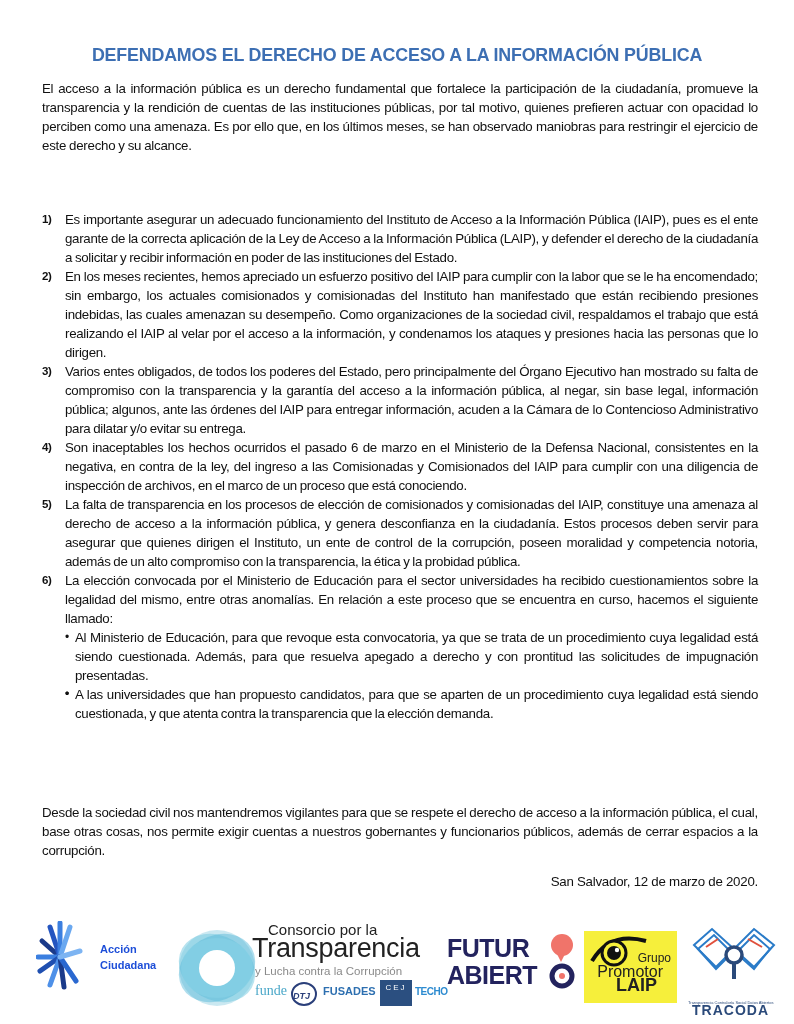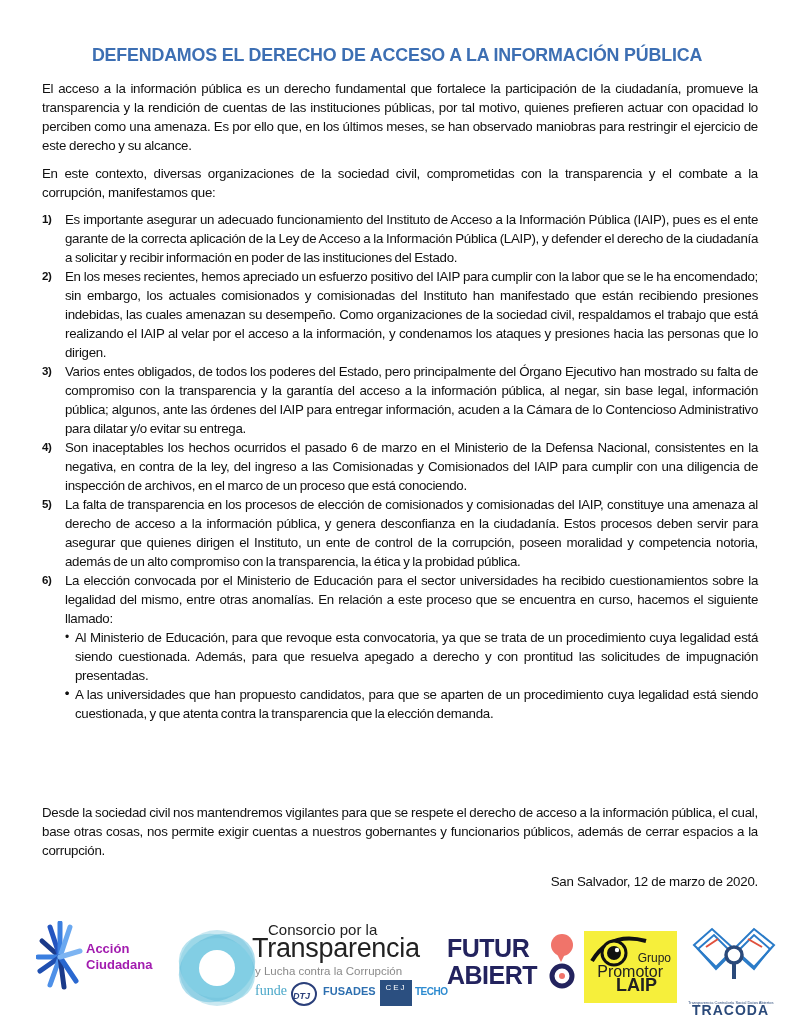--- a/index.html
+++ b/index.html
@@ -34,21 +34,21 @@
     .sub-bullet { position: absolute; left: 0; top: 0; font-size: 12px; }
     .closing { top: 803px; }
     .signature {
       position: absolute; right: 36px; top: 874px; font-size: 13.3px;
       letter-spacing: -0.25px;
     }
     
     .logos { position: absolute; left: 0; top: 905px; width: 794px; height: 119px; }
     .logo { position: absolute; }
     .accion { left: 40px; top: 20px; width: 135px; height: 72px; }
-    .accion-text { position: absolute; left: 46px; top: 16px; font-family: "Liberation Sans", sans-serif; font-weight: bold; font-size: 13px; line-height: 16px; color: #a21caf; }
+    .accion-text { position: absolute; left: 60px; top: 16px; font-family: "Liberation Sans", sans-serif; font-weight: bold; font-size: 11px; line-height: 16px; color: #1d4ed8; }
     .consorcio-ring { left: 174px; top: 20px; width: 86px; height: 86px; }
     .consorcio { left: 252px; top: 16px; width: 188px; height: 90px; }
     .c-l1 { position:absolute; left: 16px; top: 0; font-family: "Liberation Sans", sans-serif; font-size: 15px; color:#222; white-space: nowrap; }
     .c-l2 { position:absolute; left: 0px; top: 12px; font-family: "Liberation Sans", sans-serif; font-size: 27px; color:#222; white-space: nowrap; letter-spacing: -0.3px; }
     .c-l3 { position:absolute; left: 3px; top: 44px; font-family: "Liberation Sans", sans-serif; font-size: 11.5px; color:#8a8a8a; white-space: nowrap; }
     .c-sponsors { position:absolute; left: 3px; top: 62px; width: 186px; height: 26px; }
     .sp { position:absolute; font-family: "Liberation Sans", sans-serif; white-space: nowrap; }
     .sp-funde { left: 0; top: 0; font-family: "Liberation Serif", serif; font-size: 14px; color:#4aa7c8; }
     .sp-dtj { left: 36px; top: -1px; width: 26px; height: 24px; border: 2px solid #2a3f7a; border-radius: 50%; font-size: 9px; font-weight: bold; font-style: italic; color:#2a3f7a; text-align:left; line-height: 24px; box-sizing: border-box; }
     .sp-fusades { left: 68px; top: 2px; font-size: 11px; font-weight: bold; color:#2d6fb0; }
@@ -71,23 +71,20 @@
 <body>
 
 <div class="page">
 
   <div class="title">DEFENDAMOS EL DERECHO DE ACCESO A LA INFORMACIÓN PÚBLICA</div>
 
   <div class="body p1">
     <p class="para">El acceso a la información pública es un derecho fundamental que fortalece la participación de la ciudadanía, promueve la transparencia y la rendición de cuentas de las instituciones públicas, por tal motivo, quienes prefieren actuar con opacidad lo perciben como una amenaza. Es por ello que, en los últimos meses, se han observado maniobras para restringir el ejercicio de este derecho y su alcance.</p>
   </div>
 
-  <div class="body p2">
-    <p class="para">En este contexto, diversas organizaciones de la sociedad civil, comprometidas con la transparencia y el combate a la corrupción, manifestamos que:</p>
-  </div>
 
   <div class="list">
     <div class="item">
       <span class="item-num">1)</span>
       <span>Es importante asegurar un adecuado funcionamiento del Instituto de Acceso a la Información Pública (IAIP), pues es el ente garante de la correcta aplicación de la Ley de Acceso a la Información Pública (LAIP), y defender el derecho de la ciudadanía a solicitar y recibir información en poder de las instituciones del Estado.</span>
     </div>
     <div class="item">
       <span class="item-num">2)</span>
       <span>En los meses recientes, hemos apreciado un esfuerzo positivo del IAIP para cumplir con la labor que se le ha encomendado; sin embargo, los actuales comisionados y comisionadas del Instituto han manifestado que están recibiendo presiones indebidas, las cuales amenazan su desempeño. Como organizaciones de la sociedad civil, respaldamos el trabajo que está realizando el IAIP al velar por el acceso a la información, y condenamos los ataques y presiones hacia las personas que lo dirigen.</span>
     </div>

